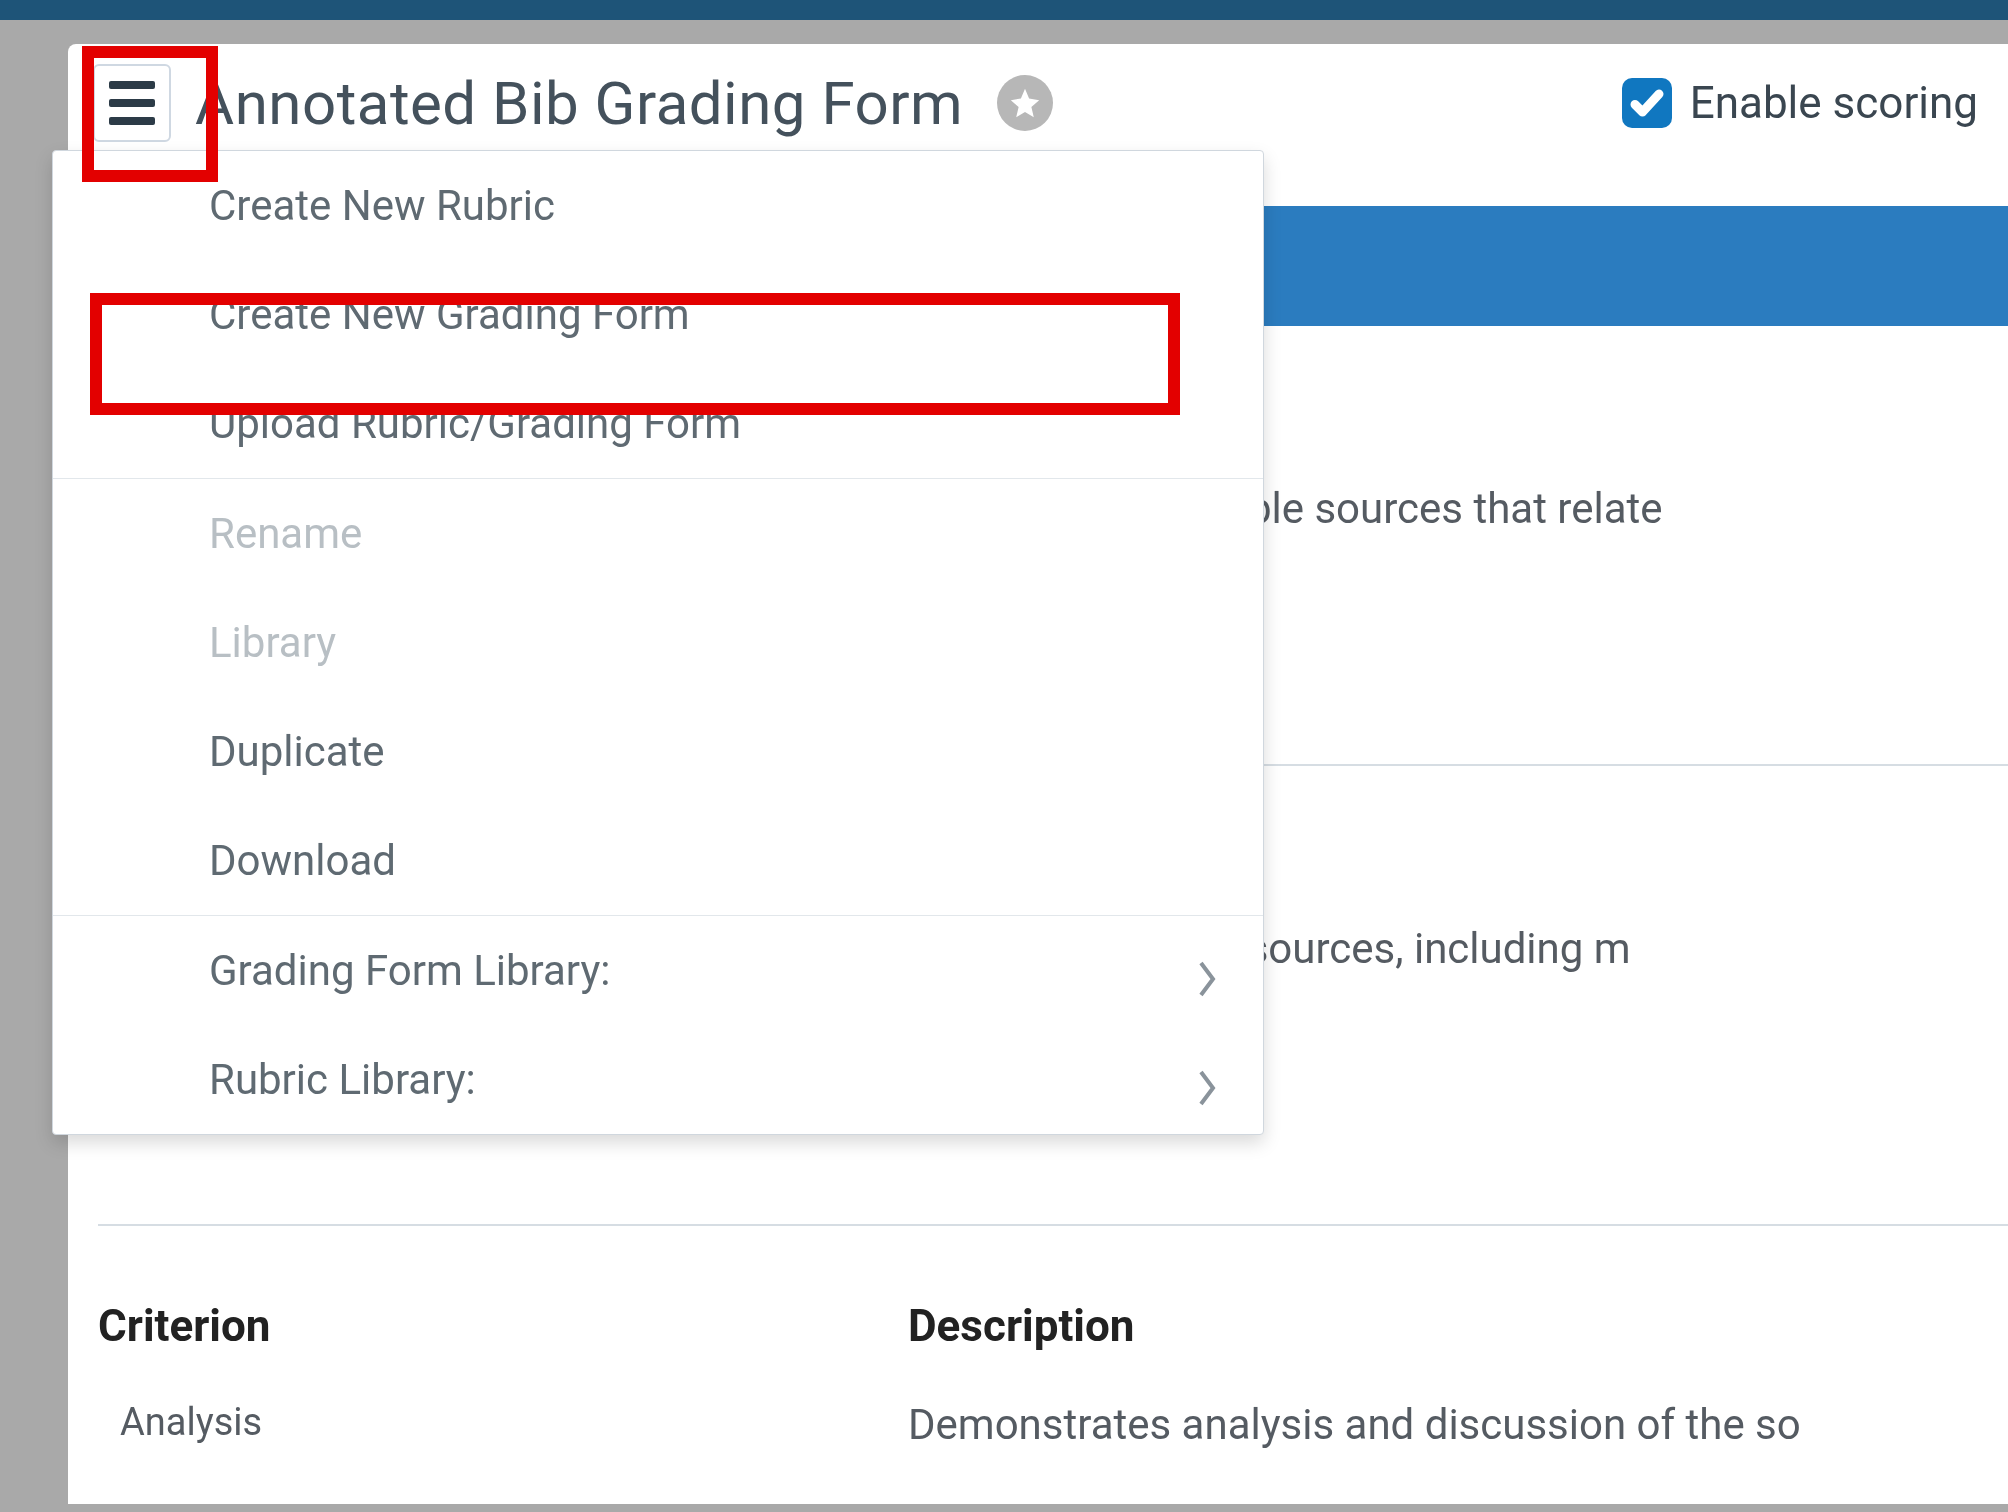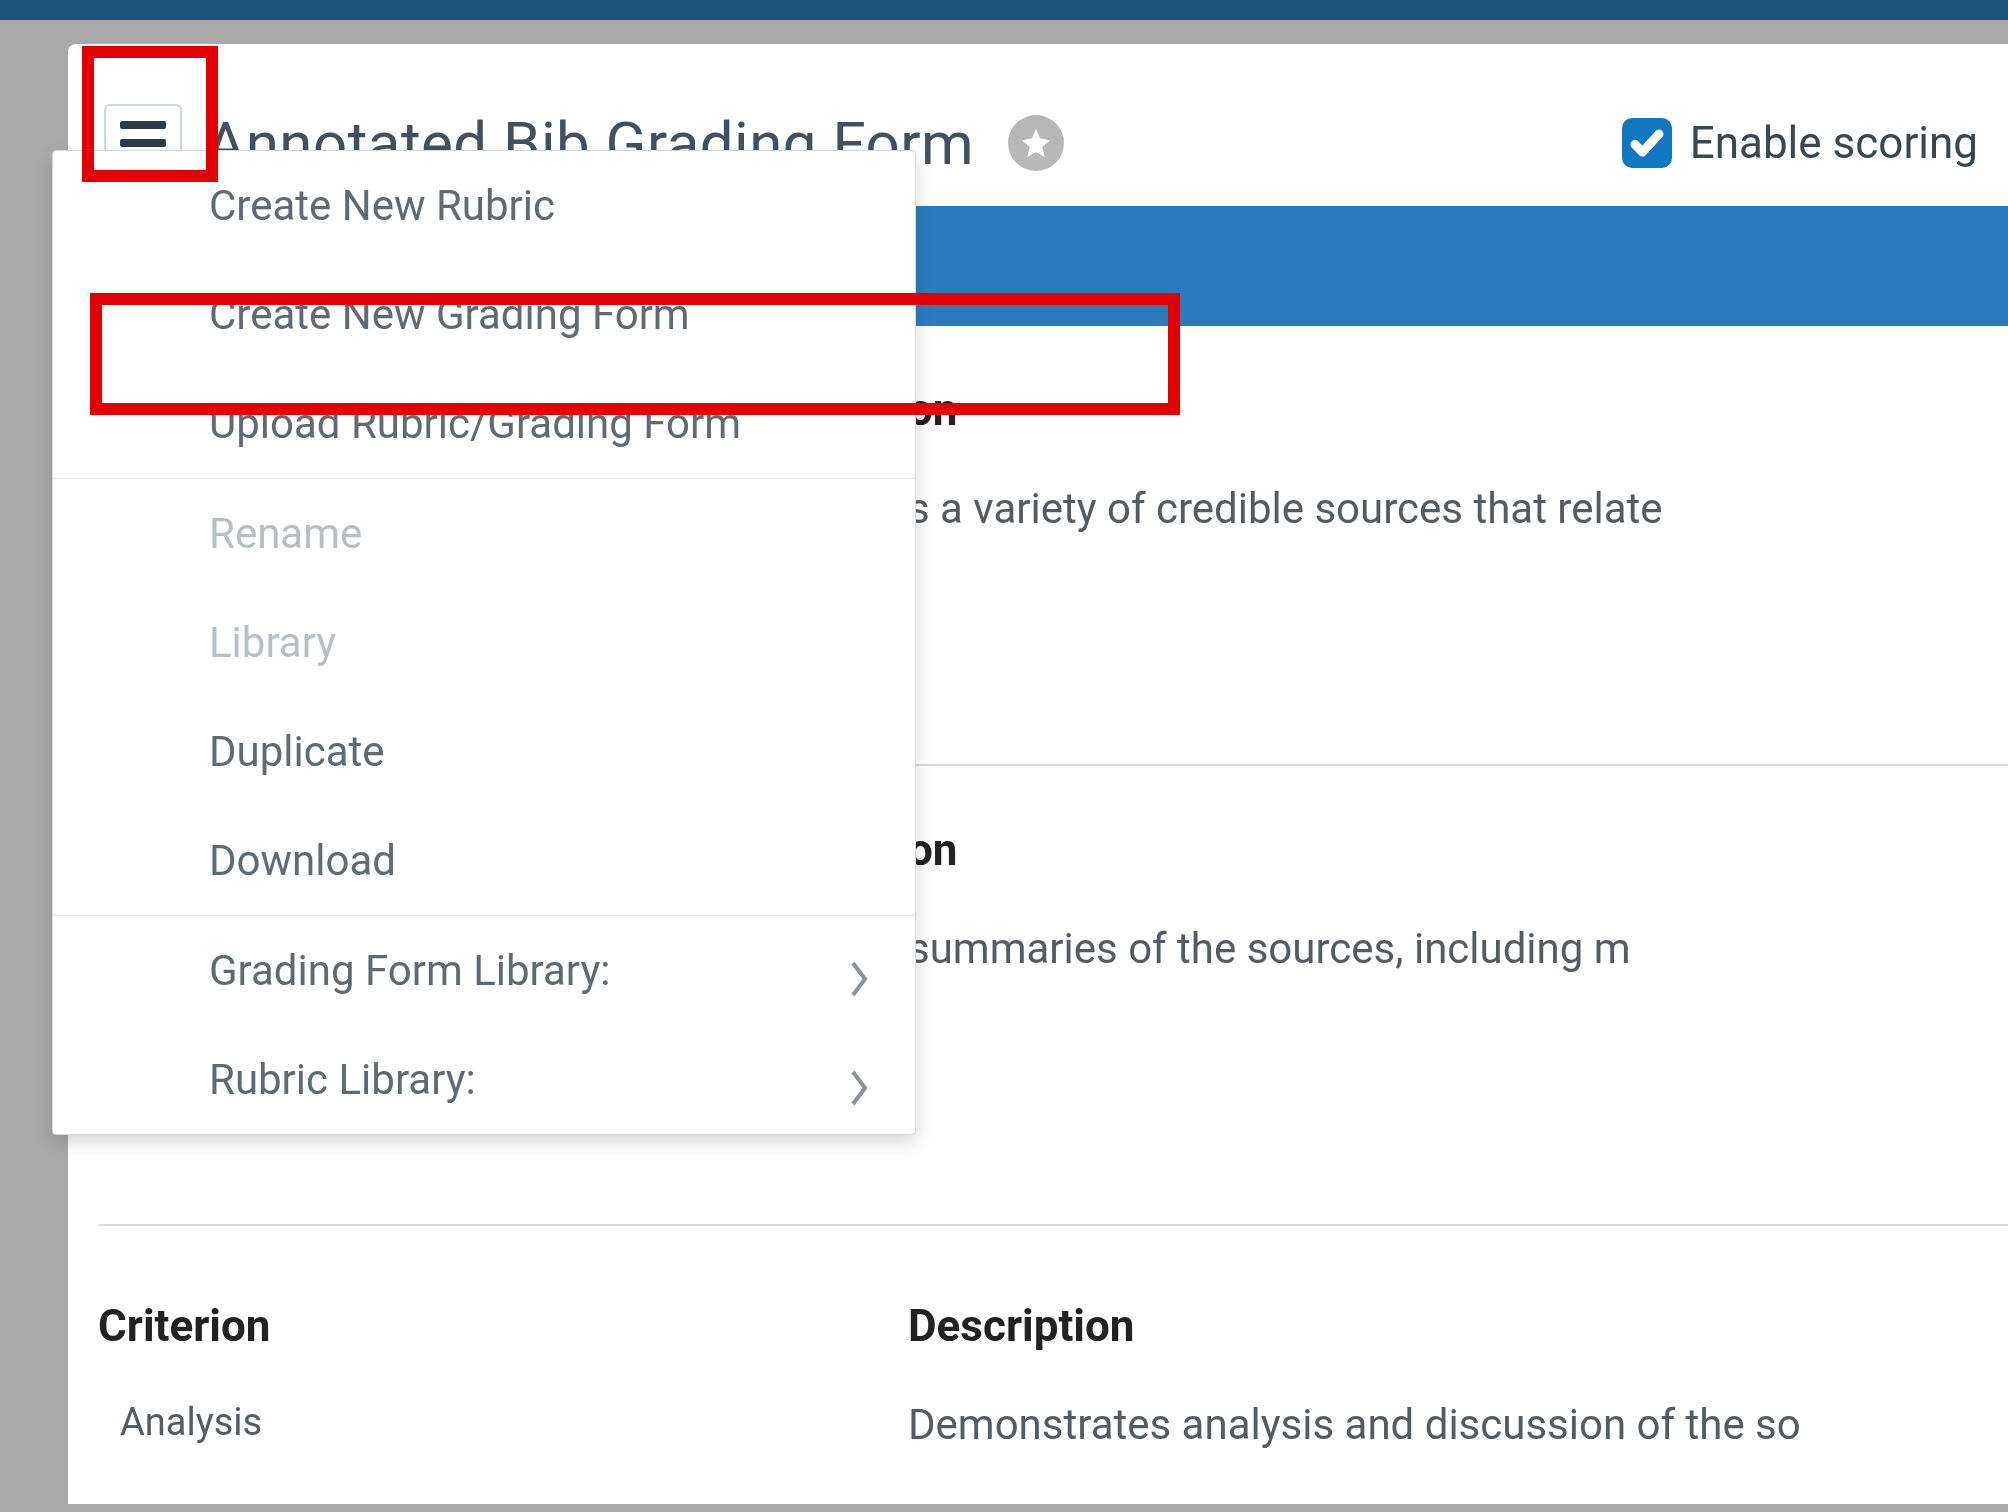--- a/index.html
+++ b/index.html
@@ -15,23 +15,22 @@
     background: #ffffff;
     border-radius: 8px 0 0 0;
     overflow: hidden;
   }
 
   
   .panel-header {
     position: relative;
     display: flex;
     align-items: center;
-    padding: 20px 30px 20px 36px;
+    padding: 20px 30px 20px 25px;
     gap: 24px;
-    margin-top: 40px;
   }
   .hamburger-btn {
     width: 78px; height: 78px;
     border: 2px solid #cfd8e2;
     border-radius: 6px;
     display: flex; flex-direction: column; justify-content: center; align-items: center;
     gap: 10px;
     background: #fff;
     cursor: pointer;
   }
@@ -100,21 +99,21 @@
     position: absolute; left: 30px; right: 0;
     height: 2px; background: #d6dde3;
   }
   .hr1 { top: 720px; }
   .hr2 { top: 1180px; }
 
   
   .dropdown {
     position: absolute;
     left: 52px; top: 150px;
-    width: 864px;
+    width: 1212px;
     background: #ffffff;
     border: 1px solid #d0d7de;
     border-radius: 4px;
     box-shadow: 0 8px 18px rgba(0,0,0,0.15);
     z-index: 50;
   }
   .dropdown .menu-item {
     padding: 30px 30px 30px 156px;
     font-size: 42px;
     color: #5f6a72;

